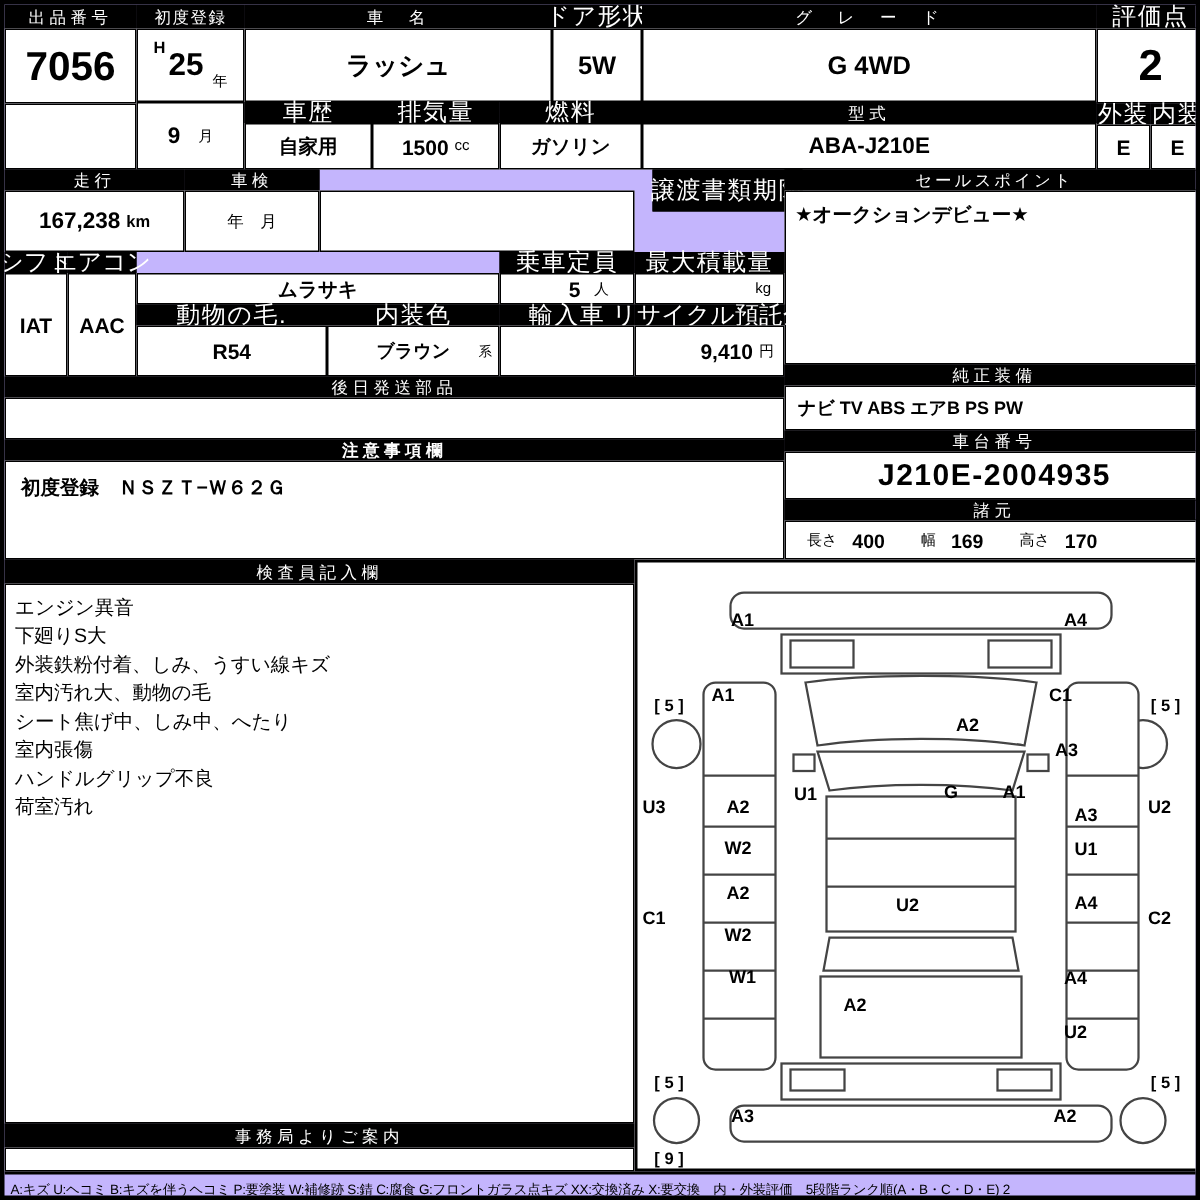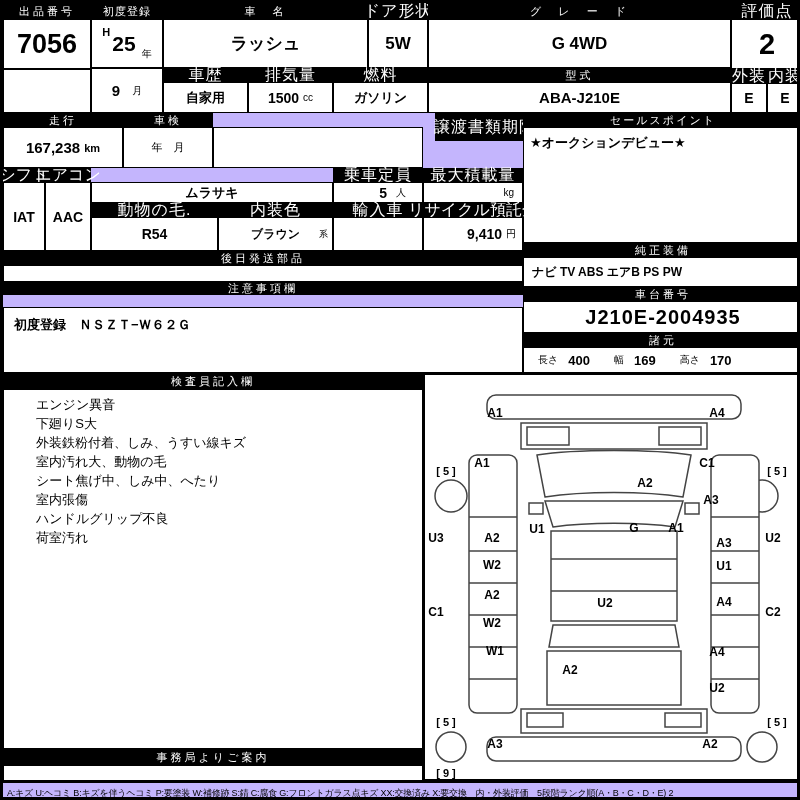--- a/index.html
+++ b/index.html
@@ -13,21 +13,21 @@
   .hdr.sm{font-size:16px;letter-spacing:1px;}
   .val{display:flex;align-items:center;justify-content:center;font-weight:bold;white-space:nowrap;}
   .big{font-size:27px;}
   .med{font-size:17px;}
   .unit{font-size:10px;font-weight:normal;margin-left:4px;}
   .lab-sm{font-size:10px;font-weight:normal;}
   .left{justify-content:flex-start;}
   .right{justify-content:flex-end;}
   .topleft{align-items:flex-start;justify-content:flex-start;}
   .notes{font-size:13px;font-weight:500;line-height:19px;padding:5px 6px;}
-  .note-line{white-space:nowrap;margin-left:26px;}
+  .note-line{white-space:nowrap;}
   #diagram{position:absolute;left:420px;top:370px;width:380px;height:408px;box-sizing:border-box;border:2px solid #000;background:#fff;}
   #diagram svg{position:absolute;left:0;top:0;}
   .marker{position:absolute;transform:translate(-50%,-50%);font-size:12px;font-weight:bold;white-space:nowrap;}
   .marker.tire{font-size:11px;}
   #legend{position:absolute;left:0;top:778px;width:800px;height:22px;box-sizing:border-box;border-top:2px solid #000;font-size:9px;letter-spacing:-0.2px;display:flex;align-items:center;padding-left:4px;white-space:nowrap;}
 </style>
 </head>
 <body>
 
 <div id="sheet">
@@ -111,21 +111,21 @@
   </div>
   <div class="cell" style="left:330px;top:214px;width:90px;height:34px;"></div>
   <div class="cell val right" style="left:420px;top:214px;width:100px;height:34px;padding-right:6px;">
     <span style="font-size:14px;">9,410</span>
     <span class="unit">円</span>
   </div>
 
   <div class="cell hdr" style="left:0;top:248px;width:520px;height:14px;">後日発送部品</div>
   <div class="cell" style="left:0;top:262px;width:520px;height:28px;"></div>
 
-  <div class="cell hdr" style="left:0;top:278px;width:520px;height:14px;">注意事項欄</div>
+  <div class="cell hdr" style="left:0;top:290px;width:520px;height:14px;font-weight:bold;">注意事項欄</div>
   <div class="cell val topleft" style="left:0;top:304px;width:520px;height:66px;font-size:13px;padding:8px 10px;">初度登録　ＮＳＺＴ−Ｗ６２Ｇ</div>
 
   <div class="cell hdr" style="left:520px;top:240px;width:280px;height:14px;">純正装備</div>
   <div class="cell val left" style="left:520px;top:254px;width:280px;height:30px;font-size:12px;padding-left:8px;">ナビ TV ABS エアB PS PW</div>
   <div class="cell hdr" style="left:520px;top:284px;width:280px;height:14px;">車台番号</div>
   <div class="cell val" style="left:520px;top:298px;width:280px;height:32px;font-size:20px;letter-spacing:1px;">J210E-2004935</div>
   <div class="cell hdr" style="left:520px;top:330px;width:280px;height:14px;">諸元</div>
   <div class="cell val" style="left:520px;top:344px;width:280px;height:26px;justify-content:flex-start;gap:10px;padding-left:14px;">
     <span class="lab-sm">長さ</span>
     <span style="font-size:13px;">400</span>

